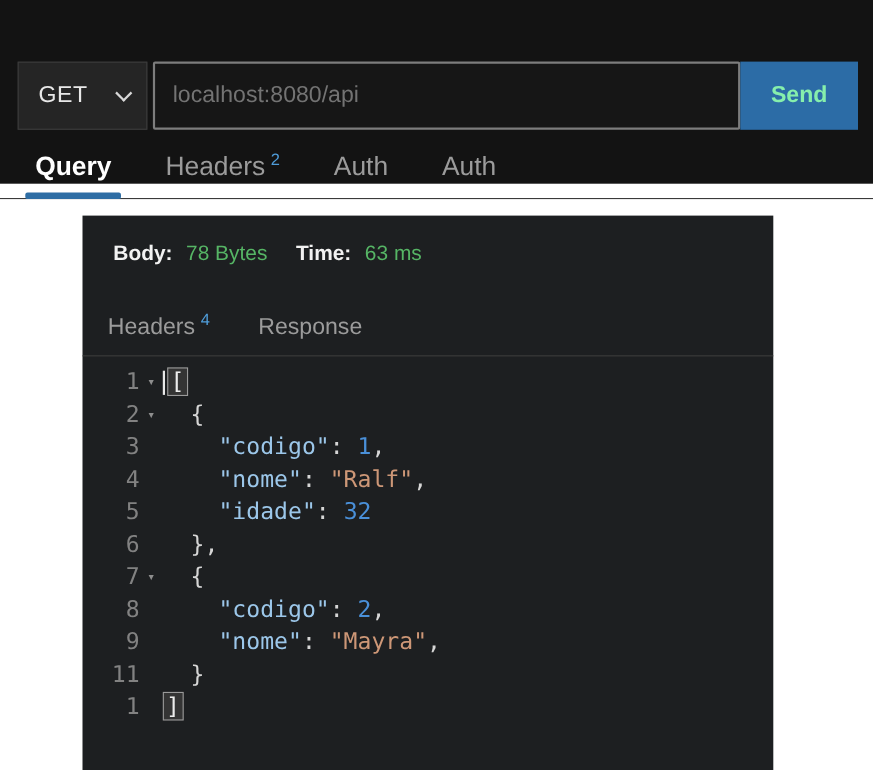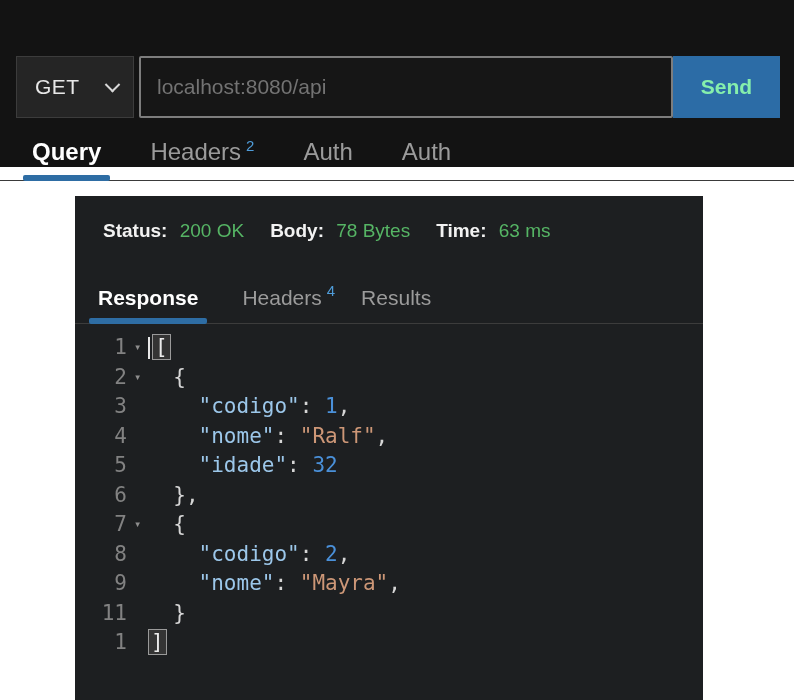--- a/index.html
+++ b/index.html
@@ -85,42 +85,35 @@
     </div>
     <div class="tab">
       <span>Auth</span>
     </div>
   </div>
 </div>
 
 <div class="panel">
   <div class="status-bar">
     <div class="status-group">
-      <span class="status-lbl">Status:</span>
-      <span class="status-val">200 OK</span>
-    </div>
-    <div class="status-group">
       <span class="status-lbl">Body:</span>
       <span class="status-val">78 Bytes</span>
     </div>
     <div class="status-group">
       <span class="status-lbl">Time:</span>
       <span class="status-val">63 ms</span>
     </div>
   </div>
 
   <div class="tabs response-tabs">
-    <div class="tab active">
-      <span>Response</span>
-    </div>
     <div class="tab">
       <span>Headers</span><span class="badge">4</span>
     </div>
     <div class="tab">
-      <span>Results</span>
+      <span>Response</span>
     </div>
   </div>
 
   <div class="code">
       <div class="code-row">
         <span class="ln">1</span>
         <span class="fold">▾</span>
         <span class="code-text"><span class="cursor"></span><span class="tok-b">[</span></span>
       </div>
       <div class="code-row">

